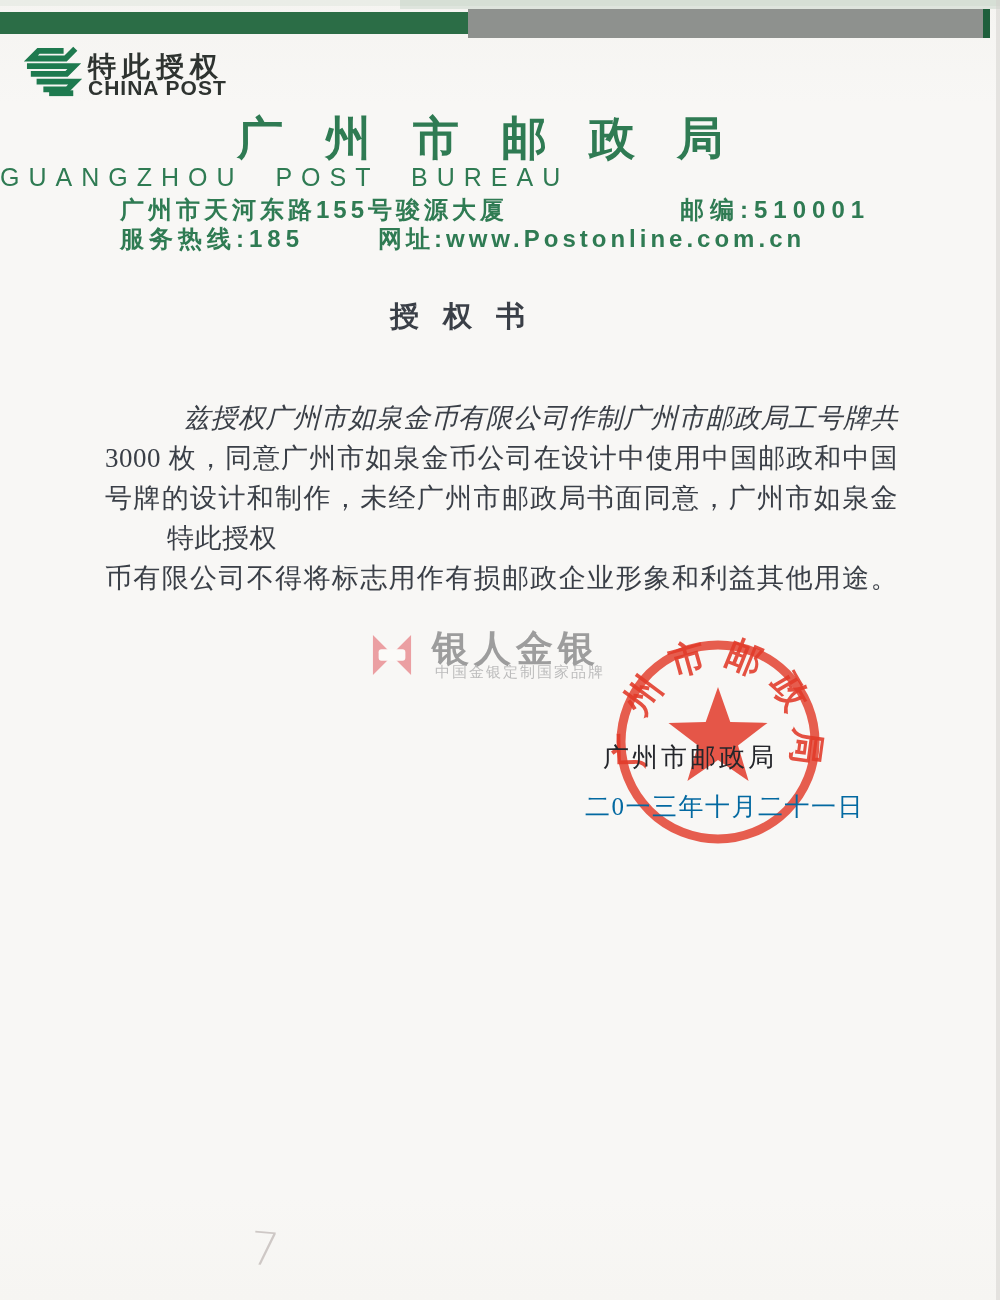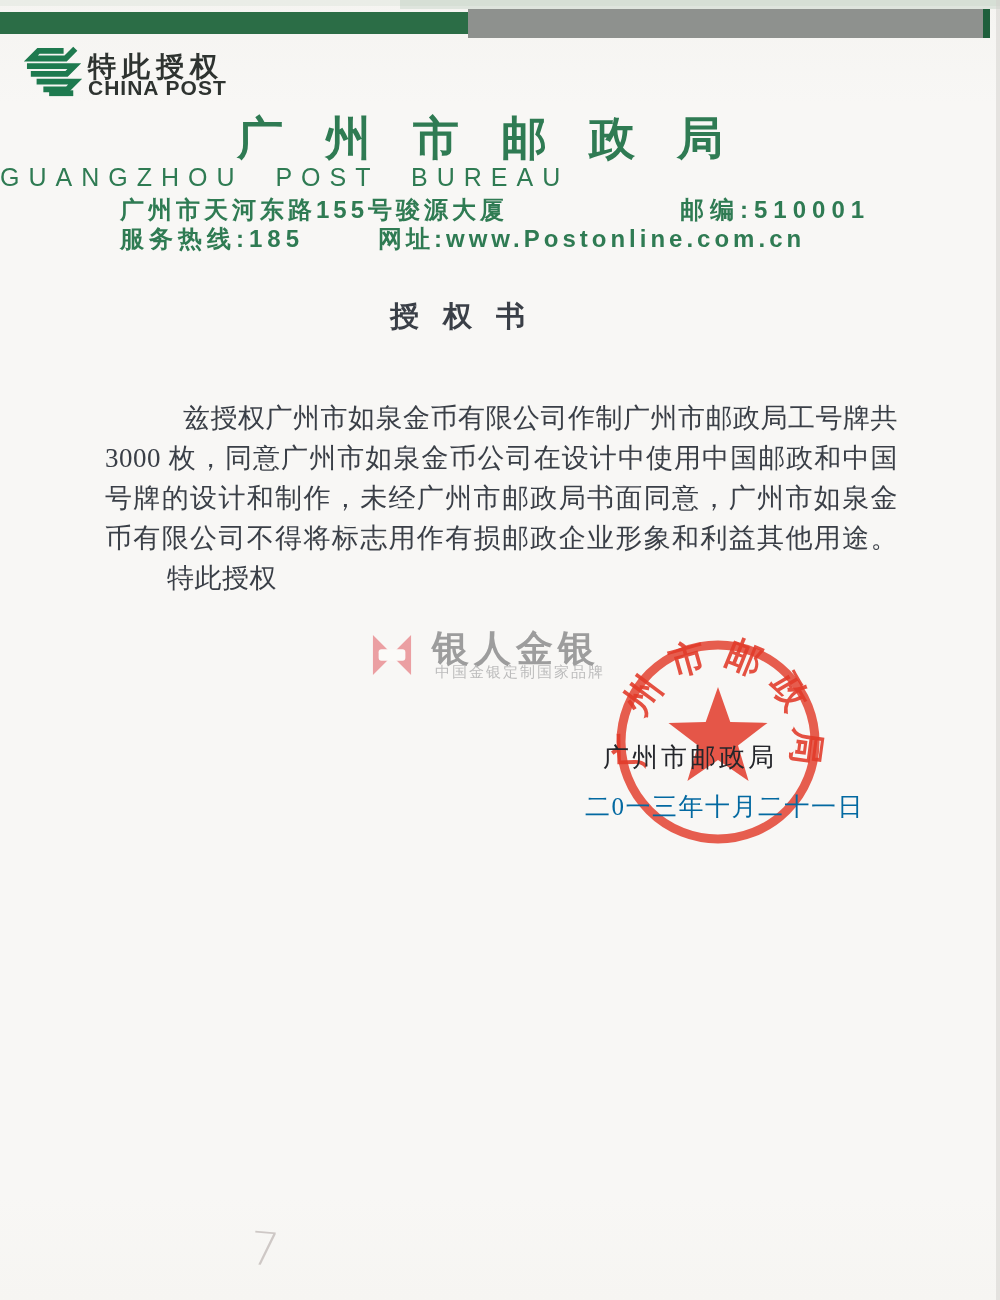--- a/index.html
+++ b/index.html
@@ -41,21 +41,21 @@
   .svc-left{left:120px;top:223px;letter-spacing:5px;}
   .svc-right{left:378px;top:223px;letter-spacing:4px;}
 
   
   .doc-title{left:0;top:297px;width:915px;text-align:center;
     font-size:29px;font-weight:bold;letter-spacing:24px;text-indent:24px;
     color:var(--ink);}
   .body-block{left:105px;top:398px;width:793px;font-size:27px;line-height:40px;
     color:var(--ink);letter-spacing:.5px;}
   .body-line{text-align:justify;text-align-last:justify;}
-  .body-line.first{text-indent:78px;}
+  .body-line.first{text-indent:78px;font-style:italic;}
   .body-line.closing{text-align-last:left;text-align:left;padding-left:62px;margin-top:0;}
 
   
   .wm-logo{left:371px;top:632px;}
   .wm-brand{left:432px;top:624px;font-family:"Liberation Sans","DejaVu Sans",sans-serif;
     font-size:37px;font-weight:bold;letter-spacing:5px;color:var(--wm-gray);}
   .wm-tagline{left:435px;top:663px;font-family:"Liberation Sans","DejaVu Sans",sans-serif;
     font-size:15px;letter-spacing:2px;color:var(--wm-gray-light);}
 
   
@@ -97,22 +97,22 @@
 <div class="abs hdr-line addr-right">邮编:510001</div>
 <div class="abs hdr-line svc-left">服务热线:185</div>
 <div class="abs hdr-line svc-right">网址:www.Postonline.com.cn</div>
 
 <div class="abs doc-title">授权书</div>
 
 <div class="abs body-block">
   <div class="body-line first">兹授权广州市如泉金币有限公司作制广州市邮政局工号牌共</div>
   <div class="body-line">3000 枚，同意广州市如泉金币公司在设计中使用中国邮政和中国</div>
   <div class="body-line">号牌的设计和制作，未经广州市邮政局书面同意，广州市如泉金</div>
+  <div class="body-line closing">特此授权</div>
   <div class="body-line">币有限公司不得将标志用作有损邮政企业形象和利益其他用途。</div>
-  <div class="body-line closing">特此授权</div>
 </div>
 
 <svg class="abs wm-logo" width="42" height="46" viewBox="0 0 44 46">
   <polygon points="2,2 2,44 23,23" fill="#eb9fa2"></polygon>
   <polygon points="42,2 42,44 21,23" fill="#eb9fa2"></polygon>
   <rect x="8" y="17" width="28" height="12" rx="3" fill="#fbfaf8"></rect>
 </svg>
 <div class="abs wm-brand">银人金银</div>
 <div class="abs wm-tagline">中国金银定制国家品牌</div>
 

